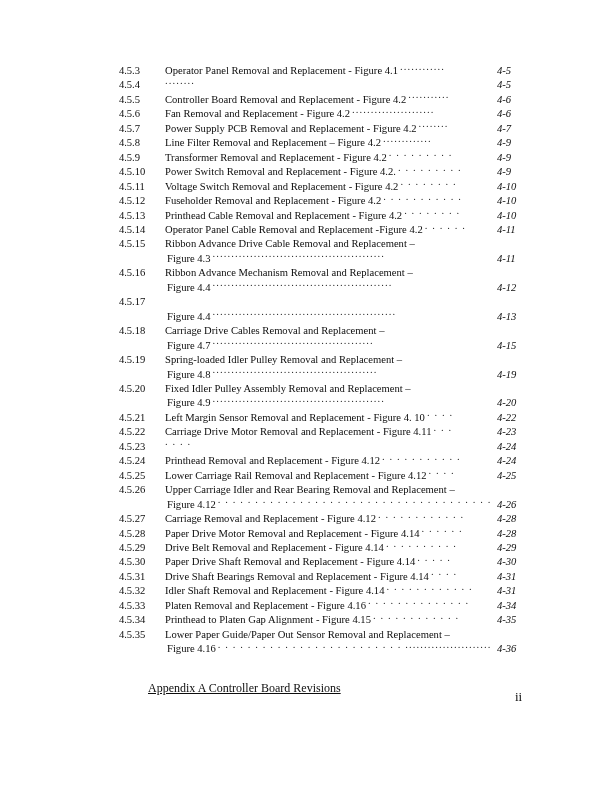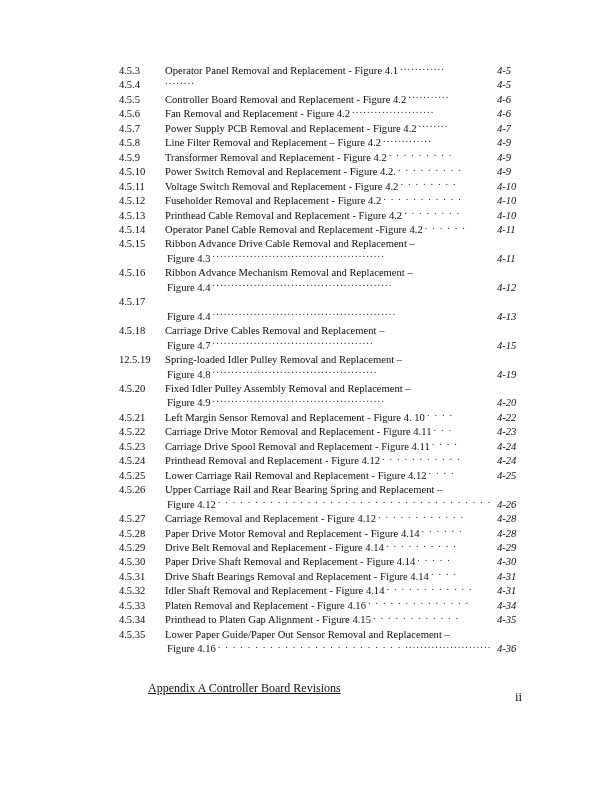--- a/index.html
+++ b/index.html
@@ -247,21 +247,21 @@
         <span class="pg"></span>
       </div>
       <div class="entry cont">
         <span class="title">Figure 4.7</span>
         <span class="leader">
           <span class="dots">...........................................</span>
         </span>
         <span class="pg">4-15</span>
       </div>
       <div class="entry nolead">
-        <span class="num">12.5.19</span>
+        <span class="num">4.5.19</span>
         <span class="title">Spring-loaded Idler Pulley Removal and Replacement –</span>
         <span class="leader">
           <span class="dots"></span>
         </span>
         <span class="pg"></span>
       </div>
       <div class="entry cont">
         <span class="title">Figure 4.8</span>
         <span class="leader">
           <span class="dots">............................................</span>
@@ -294,21 +294,20 @@
       <div class="entry">
         <span class="num">4.5.22</span>
         <span class="title">Carriage Drive Motor Removal and Replacement - Figure 4.11</span>
         <span class="leader">
           <span class="dots">. . .</span>
         </span>
         <span class="pg">4-23</span>
       </div>
       <div class="entry">
         <span class="num">4.5.23</span>
-        <span class="title">Carriage Drive Spool Removal and Replacement - Figure 4.11</span>
         <span class="leader">
           <span class="dots">. . . .</span>
         </span>
         <span class="pg">4-24</span>
       </div>
       <div class="entry">
         <span class="num">4.5.24</span>
         <span class="title">Printhead Removal and Replacement - Figure 4.12</span>
         <span class="leader">
           <span class="dots">. . . . . . . . . . .</span>
@@ -318,21 +317,21 @@
       <div class="entry">
         <span class="num">4.5.25</span>
         <span class="title">Lower Carriage Rail Removal and Replacement - Figure 4.12</span>
         <span class="leader">
           <span class="dots">. . . .</span>
         </span>
         <span class="pg">4-25</span>
       </div>
       <div class="entry nolead">
         <span class="num">4.5.26</span>
-        <span class="title">Upper Carriage Rail and Rear Bearing Spring and Replacement –</span>
+        <span class="title">Upper Carriage Idler and Rear Bearing Removal and Replacement –</span>
         <span class="leader">
           <span class="dots"></span>
         </span>
         <span class="pg"></span>
       </div>
       <div class="entry cont">
         <span class="title">Figure 4.12</span>
         <span class="leader">
           <span class="dots">. . . . . . . . . . . . . . . . . . . . . . . . . . . . . . . . . . . . . .</span>
         </span>

